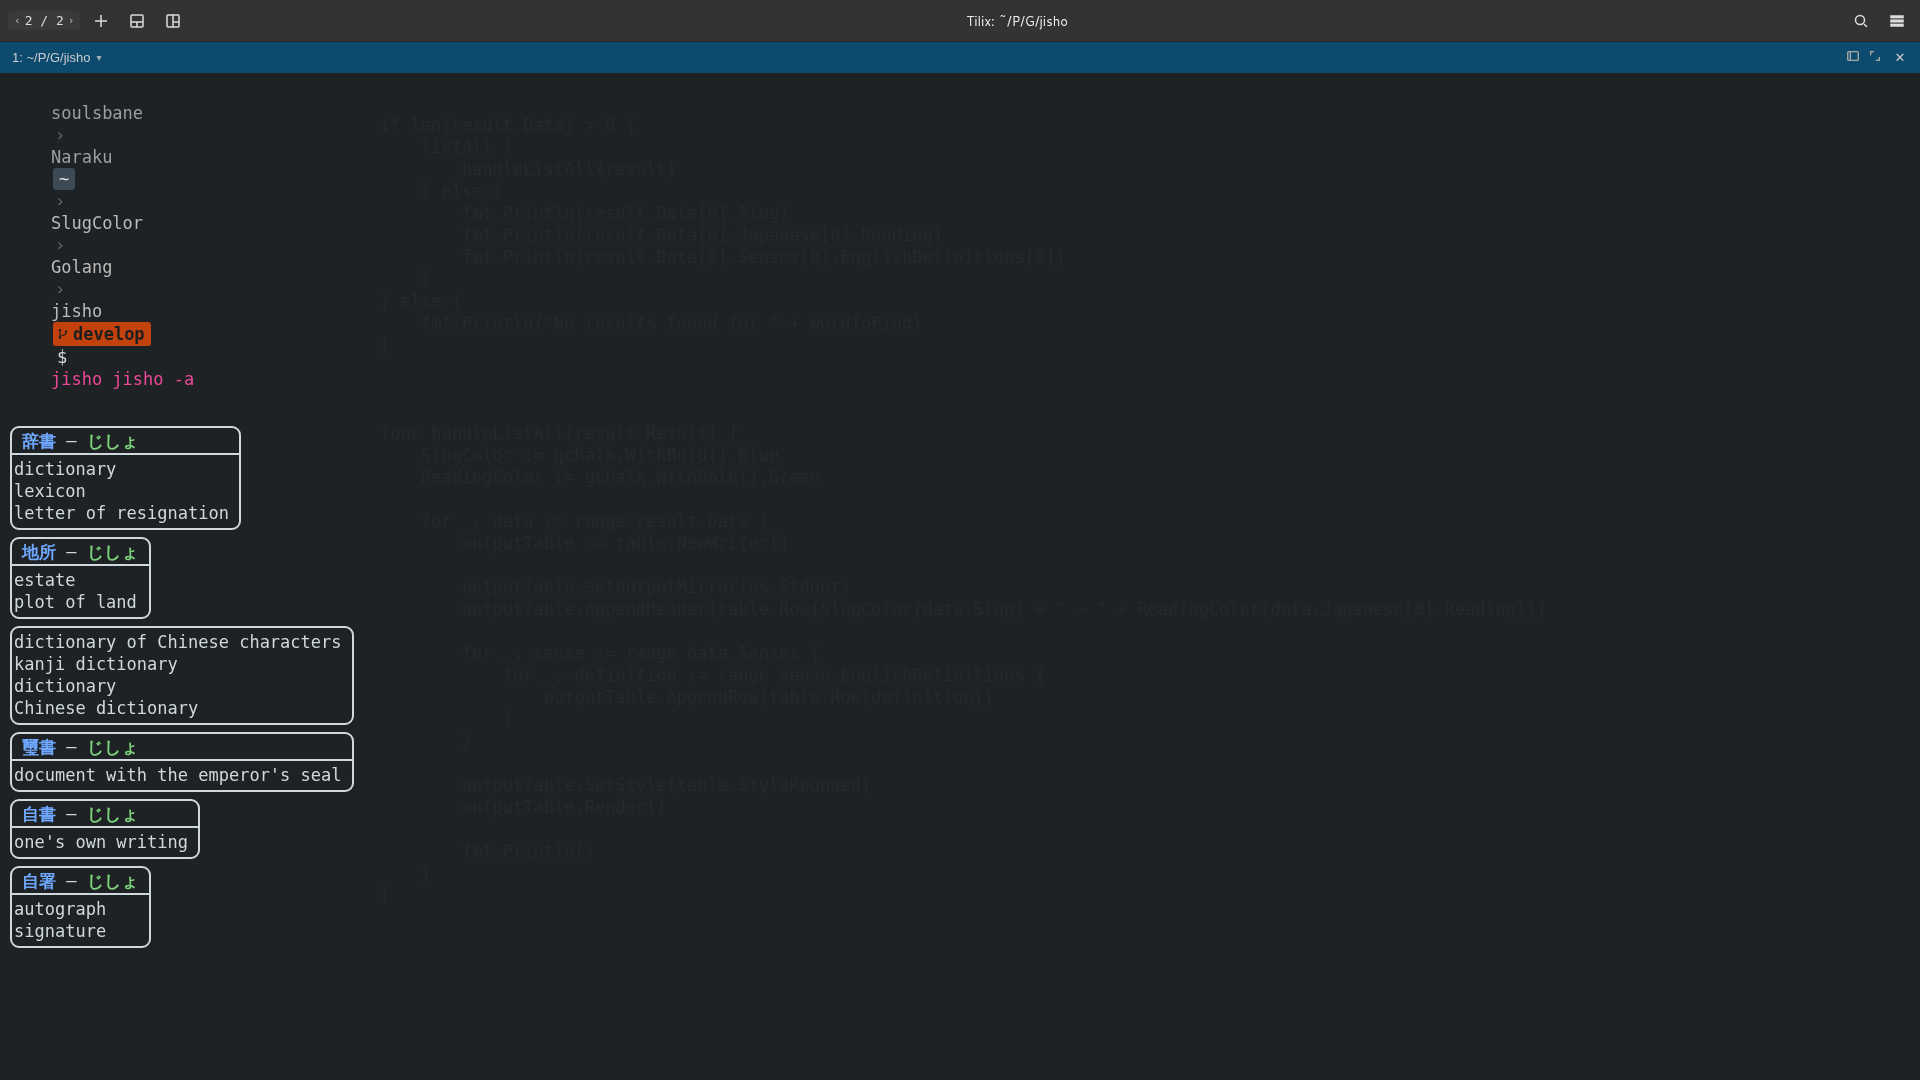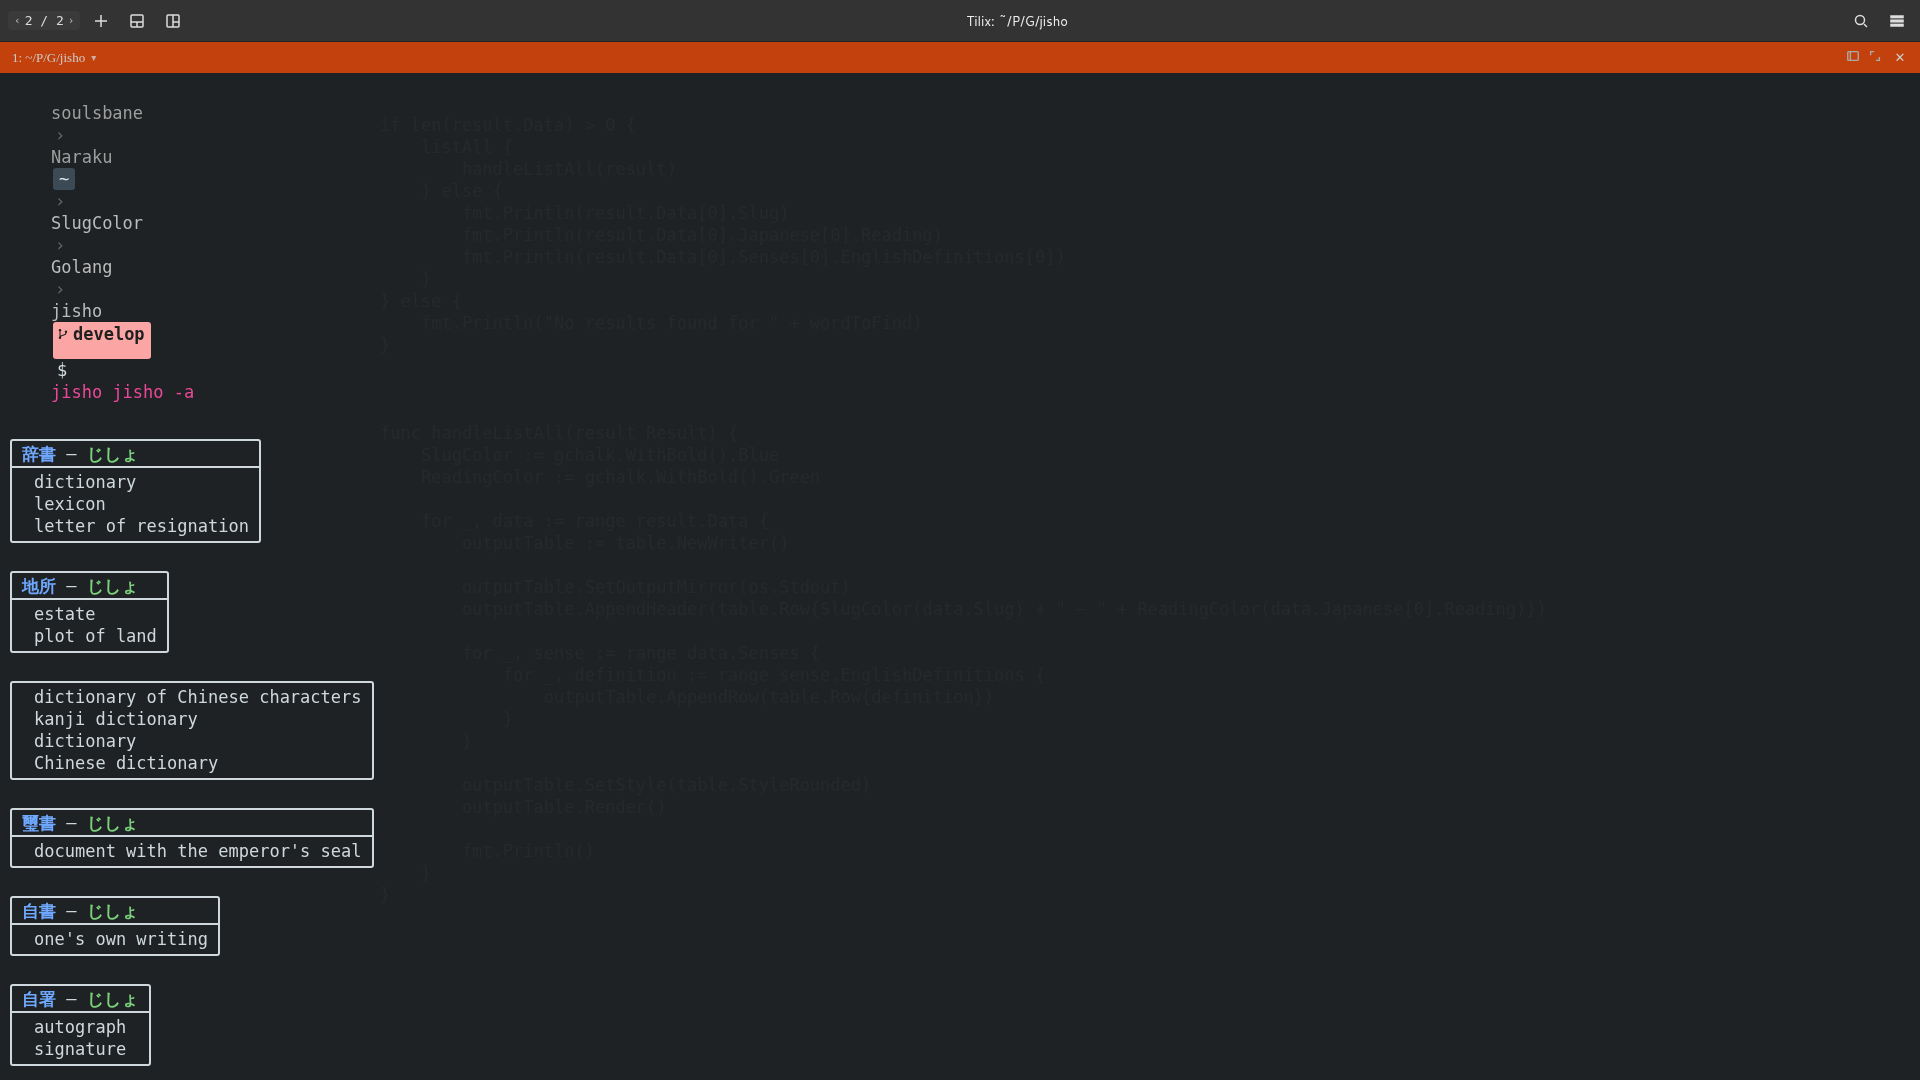--- a/index.html
+++ b/index.html
@@ -48,27 +48,27 @@
     font-size: 13px;
     color: #eee;
     font-family: "Cantarell","DejaVu Sans",sans-serif;
   }
   .tb-right { display: flex; align-items: center; gap: 6px; }
   .hamburger svg rect { fill: #ddd; }
 
   
   .tabstrip {
     height: 32px;
-    background: #c2410c;
+    background: #0c4a6e;
     border-bottom: 1px solid #222;
     display: flex;
     align-items: center;
     padding: 0 6px;
     font-size: 13px;
-    font-family: Liberation Serif, serif;
+    font-family: Liberation Sans, sans-serif;
   }
   .tab {
     display: flex; align-items: center;
     padding: 0 10px 0 6px;
     height: 100%;
     color: #ccc;
     gap: 6px;
   }
   .tab .chev { font-size: 10px; opacity: .8; }
   .tabstrip-right {
@@ -121,55 +121,55 @@
   .seg-home   {
     background: #3b4a55;
     color: #e0e0e0;
     padding: 1px 6px;
     border-radius: 3px;
     margin: 0 2px;
   }
   .seg-path   { color: #bbbbbb; }
   .sep        { color: #666; margin: 0 4px; }
   .branch {
-    background: #fca5a5;
+    background: #c2410c;
     color: #1f1f1f;
-    padding: 1px 6px 14px 4px;
+    padding: 1px 6px 1px 4px;
     border-radius: 3px;
     margin: 0 6px 0 2px;
     display: inline-flex;
     align-items: center;
     gap: 4px;
     font-weight: bold;
   }
   .branch-icon {
     width: 12px; height: 12px;
   }
   .dollar { color: #cfd8dc; margin: 0 6px; }
   .cmd    { color: #ec4899; }
 
   
   .cards { position: relative; }
   .card {
     border: 2px solid #cfd8dc;
-    border-radius: 3px;
+    border-radius: 9px;
     display: inline-block;
-    margin-bottom: 28px;
+    margin-bottom: 7px;
     background: transparent;
   }
   .card-head {
     border-bottom: 2px solid #cfd8dc;
     padding: 2px 10px 1px 10px;
     white-space: pre;
   }
   .slug    { color: #6fa8ff; font-weight: bold; }
   .dashsep { color: #cfd8dc; }
   .reading { color: #7cd17c; font-weight: bold; }
   .card-body {
-    padding: 3px 10px 4px 22px;
+    padding: 3px 10px 4px 2px;
     white-space: pre;
     color: #cfd8dc;
   }
 </style>
 </head>
 <body>
 
 <div class="titlebar">
   <div class="tb-left">
     <div class="paginator">

